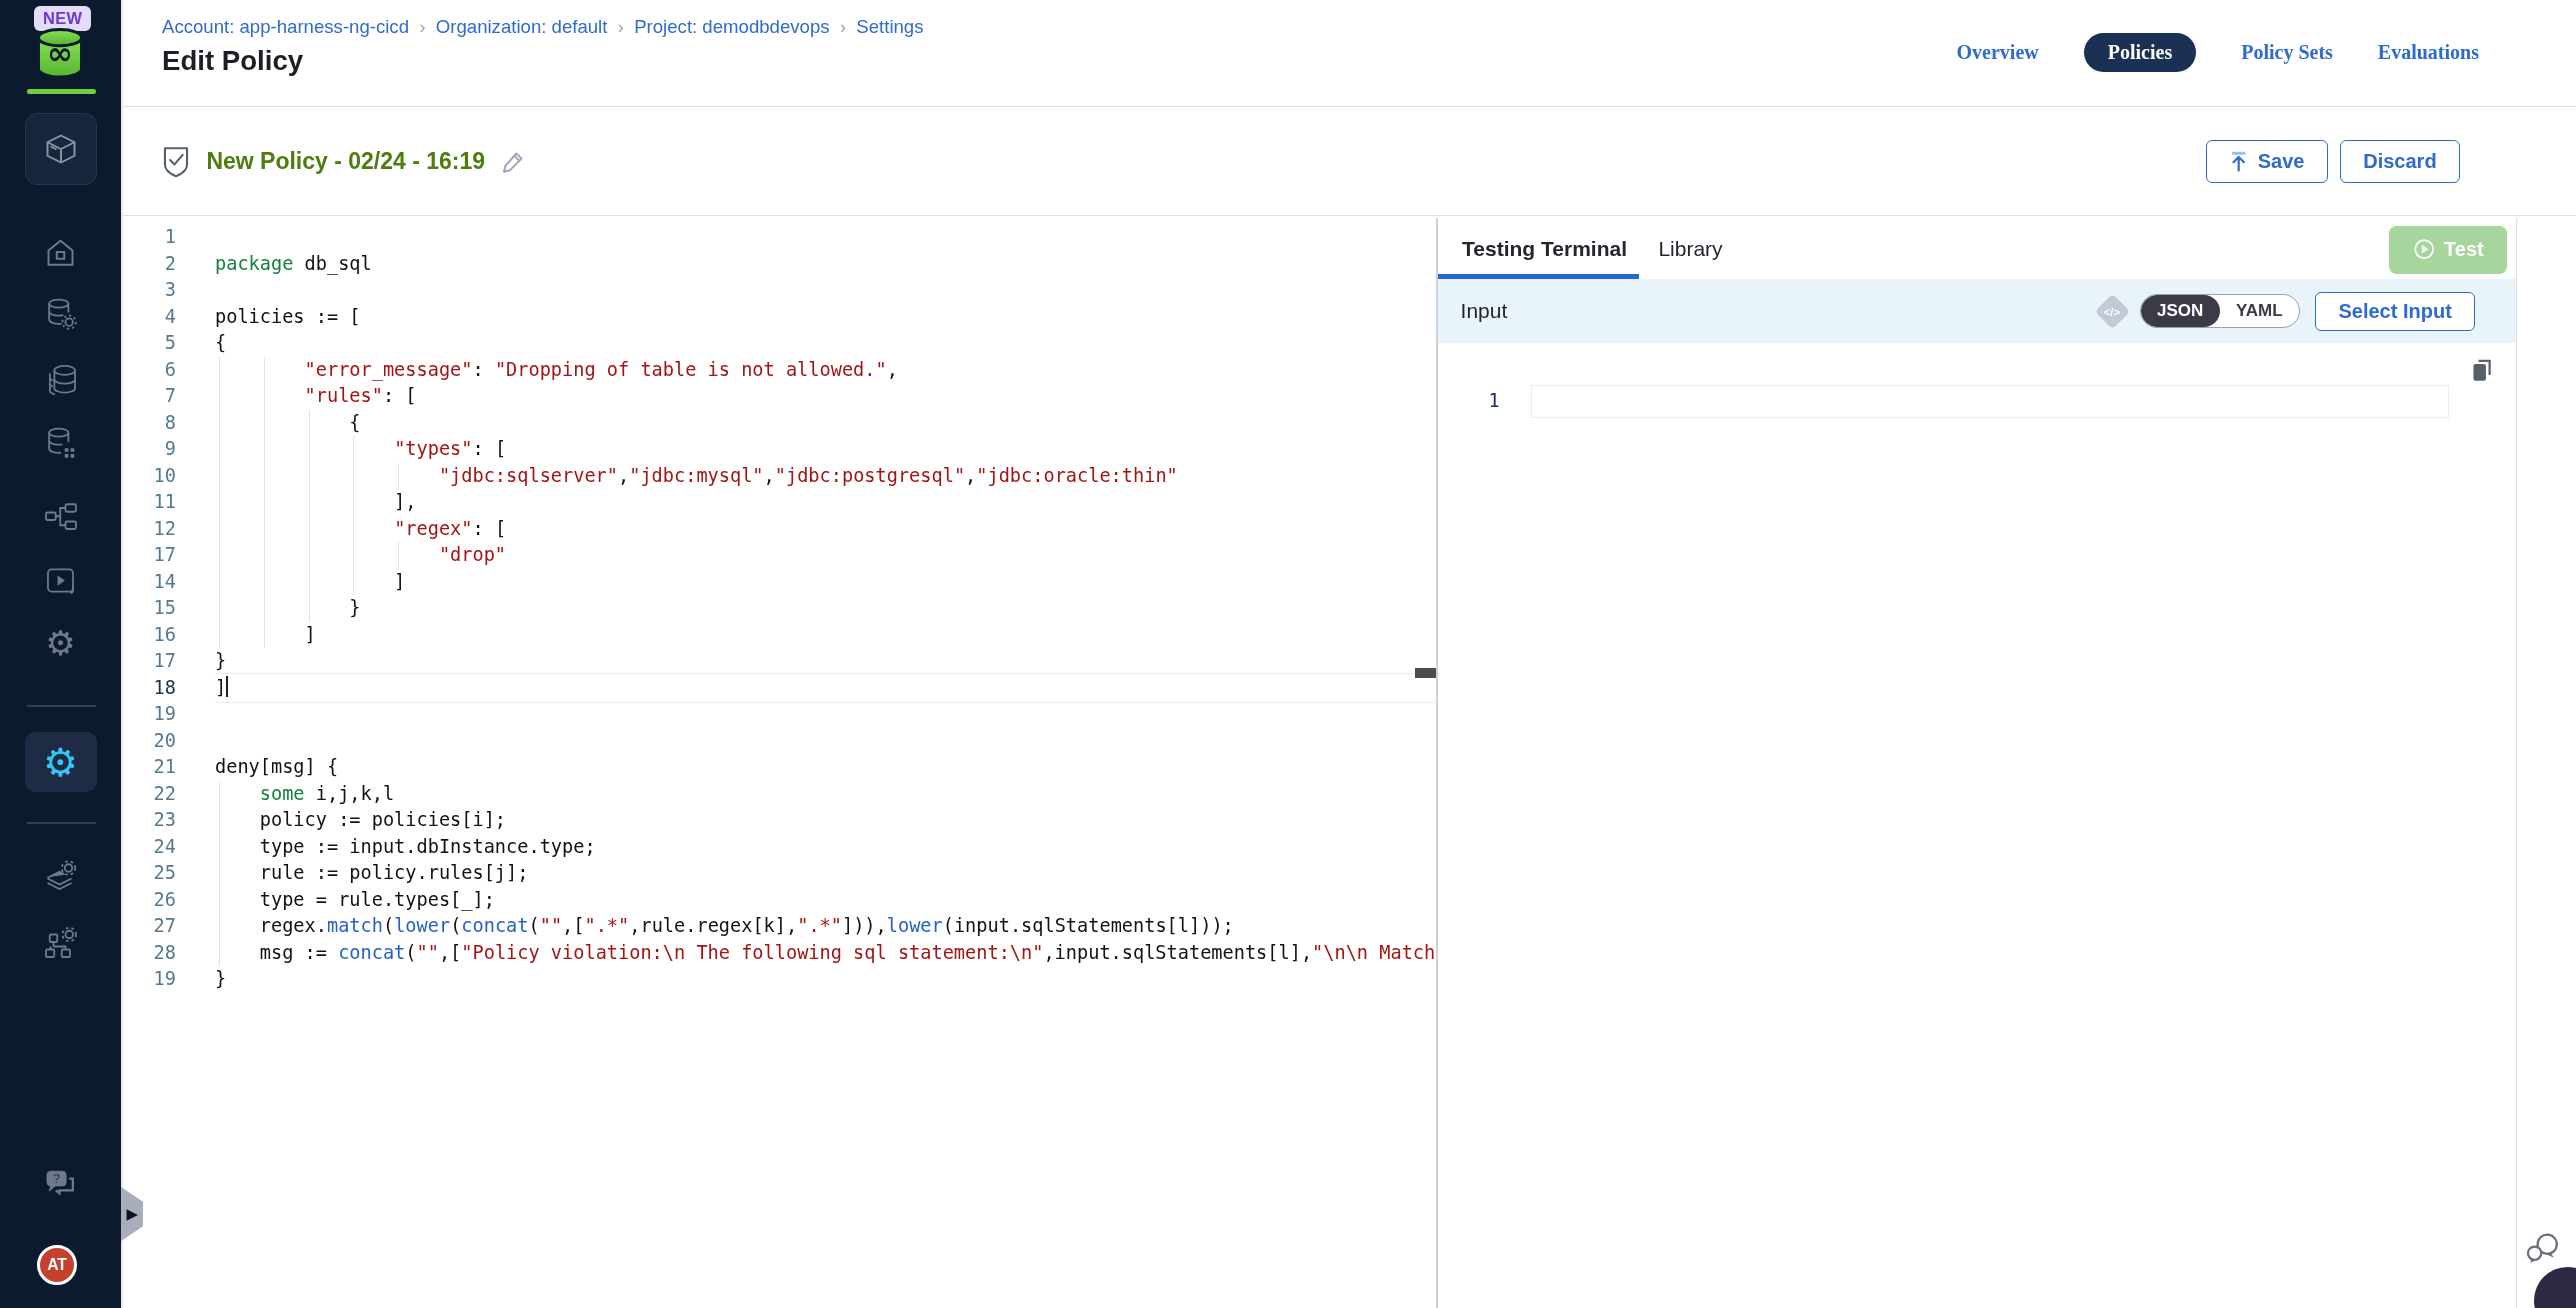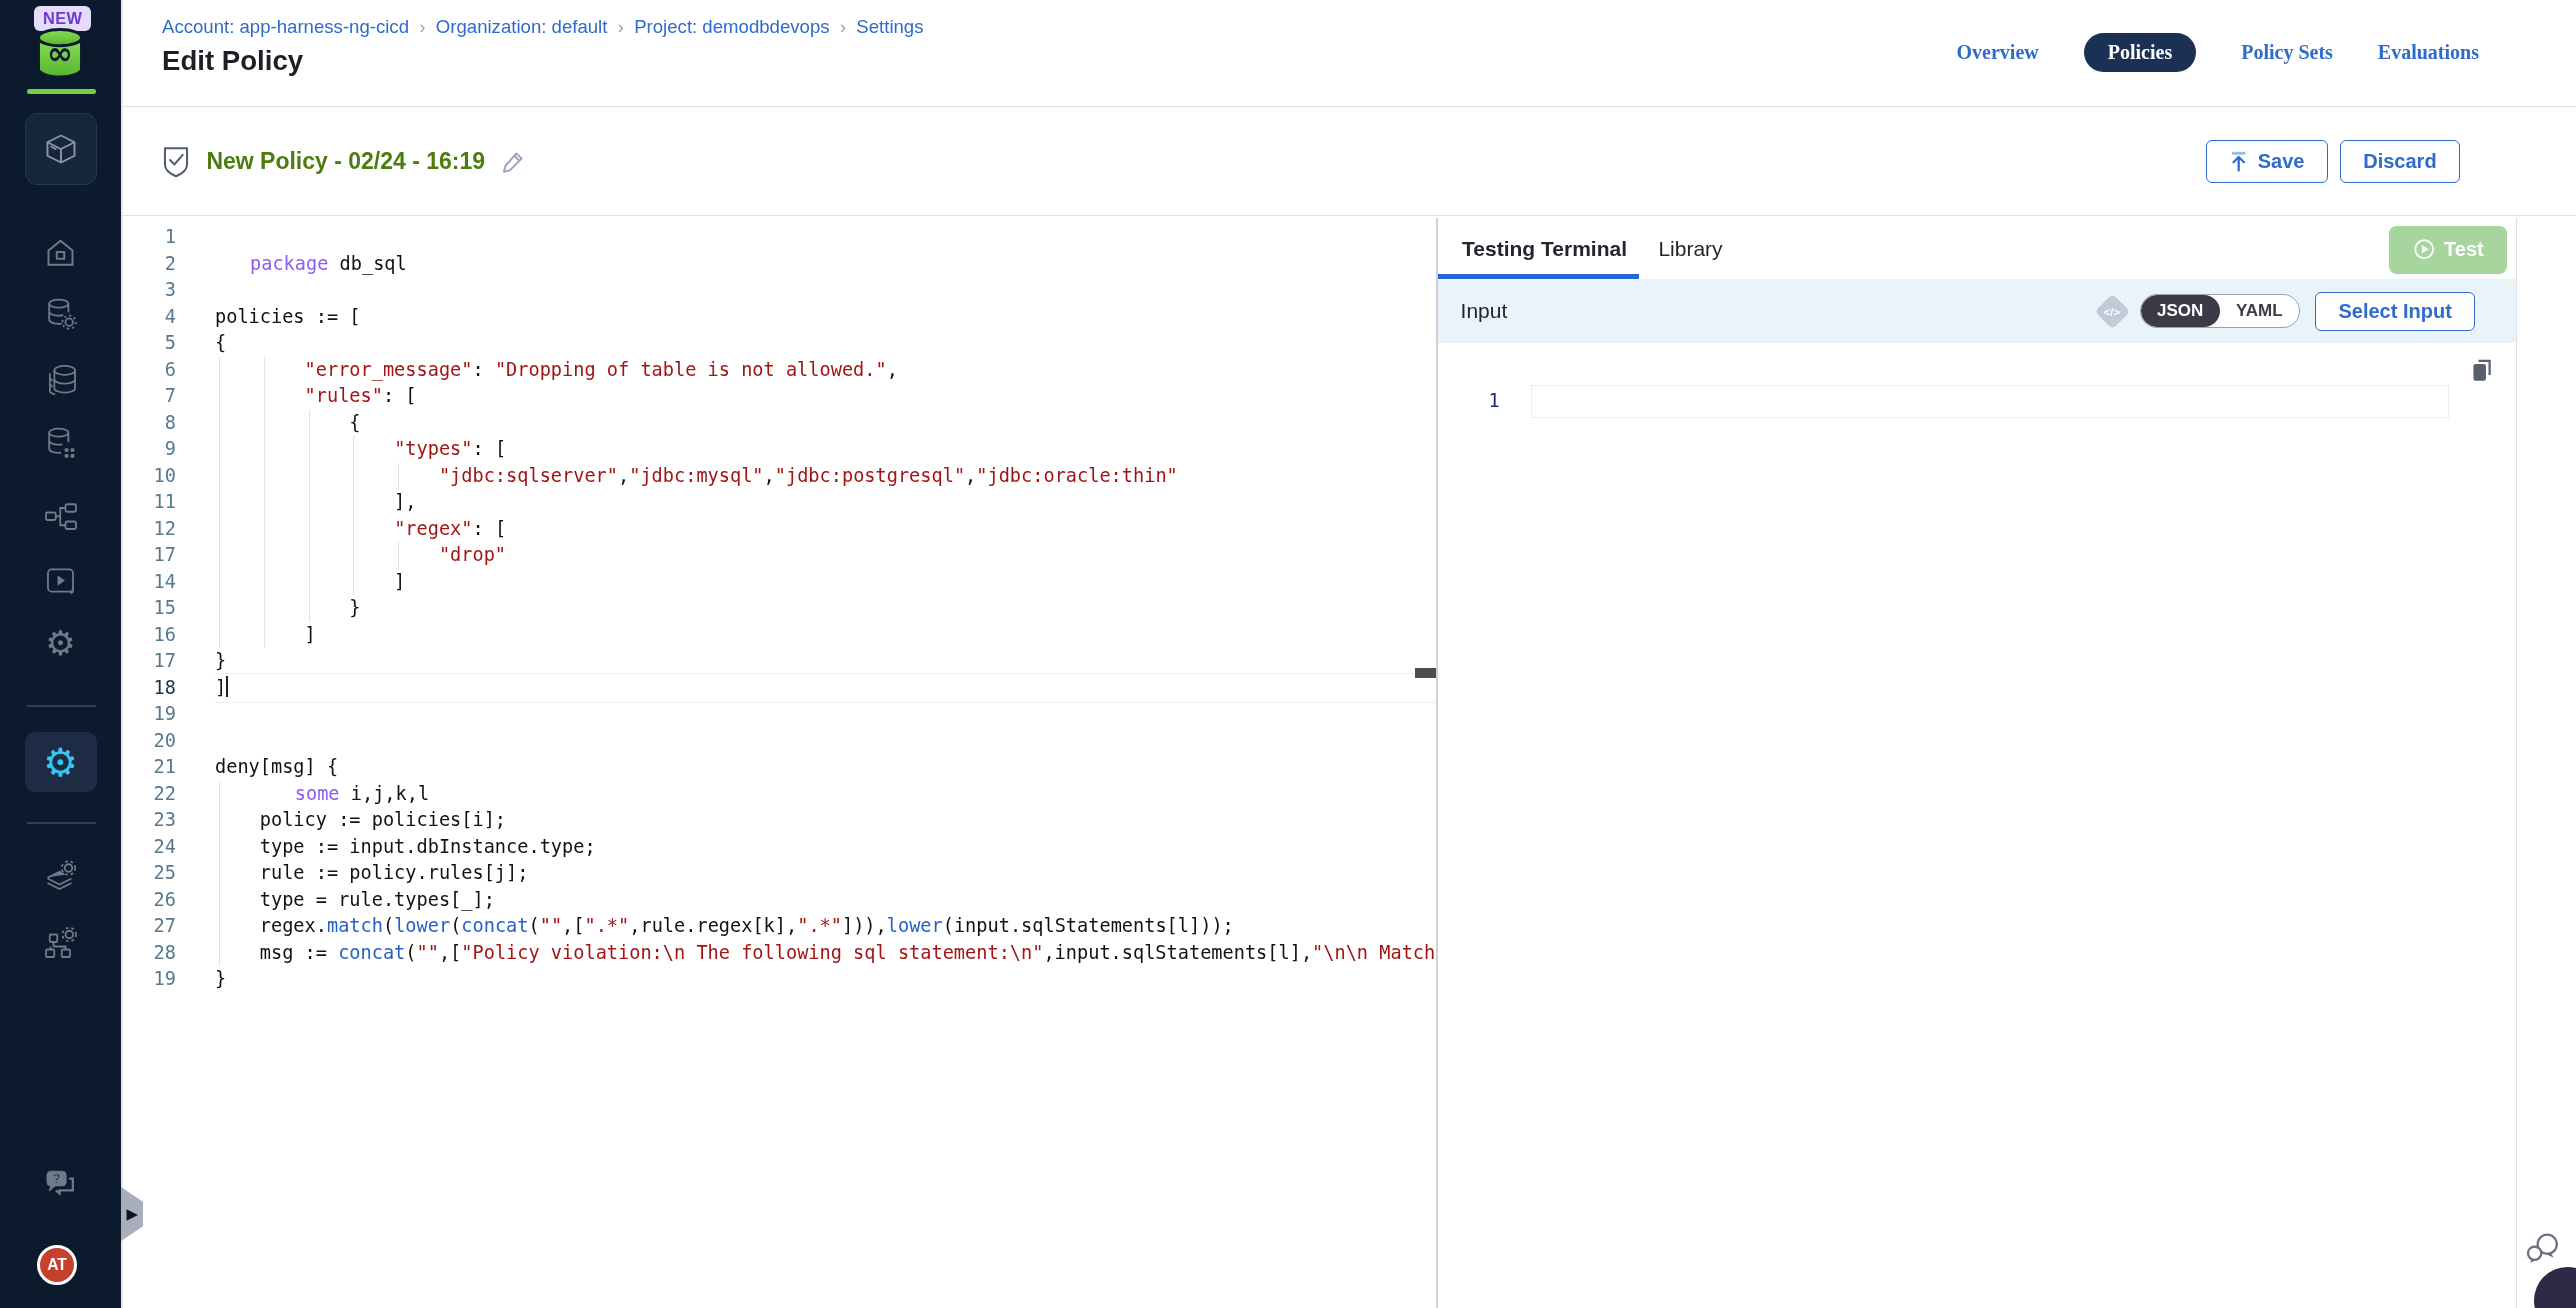--- a/index.html
+++ b/index.html
@@ -71,21 +71,21 @@
   .code-area { position:relative; padding-top:6px; font-family:"DejaVu Sans Mono", monospace;
                font-size:18.6px; line-height:26.5px; }
   .code-line { position:relative; height:26.5px; white-space:pre; display:flex; }
   .code-line .ln { width:92px; min-width:92px; text-align:right; padding-right:39px;
                    color:#55798f; user-select:none; }
   .code-line.current .ln { color:#1f2f4f; }
   .code-line .body { position:relative; flex:1; white-space:pre; }
   .code-line.current::after { content:''; position:absolute; left:92px; right:0; top:-1.5px; bottom:-1.5px;
                   border-top:1.5px solid #ececec; border-bottom:1.5px solid #ececec; pointer-events:none; }
   .guide { position:absolute; top:0; bottom:0; width:0.7px; background:#e2e2e2; }
-  .tk-d { color:#121212; } .tk-k { color:#8b5cf6;margin-left:35px; } .tk-s { color:#a31515; } .tk-f { color:#2660c8; }
+  .tk-d { color:#121212; } .tk-k { color:#15803d; } .tk-s { color:#a31515; } .tk-f { color:#2660c8; }
   .cursor { display:inline-block; width:2.2px; height:21.6px; background:#222; vertical-align:-3.7px; }
   .ruler-dash { position:absolute; right:0; width:21px; height:9.7px; background:#4d4d4d; top:450px; z-index:3;}
 
   
   .panel-tabs { position:relative; height:61px; display:flex; align-items:center; }
   .panel-tab { margin-left:16.4px; font-size:21px; color:#23262e; padding:0 7.5px; cursor:pointer; }
   .panel-tab.active { font-weight:700; }
   .tab-underline { position:absolute; left:0; bottom:0; width:201px; height:5.2px; background:#2467d0; }
   .test-btn { position:absolute; right:9px; top:7.5px; width:118px; height:48px; background:#a6d69e;
               border:none; border-radius:7.5px; color:#fff; font-size:20px; font-weight:700;

